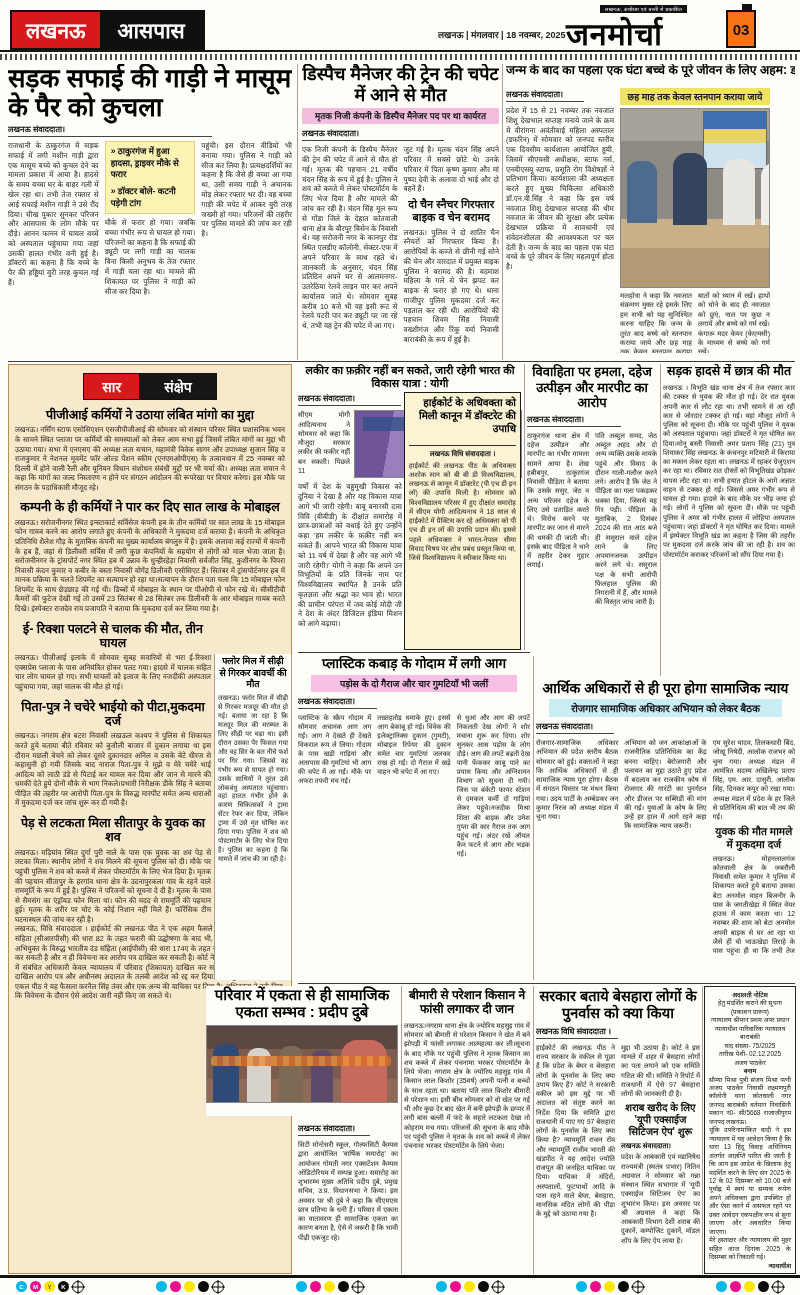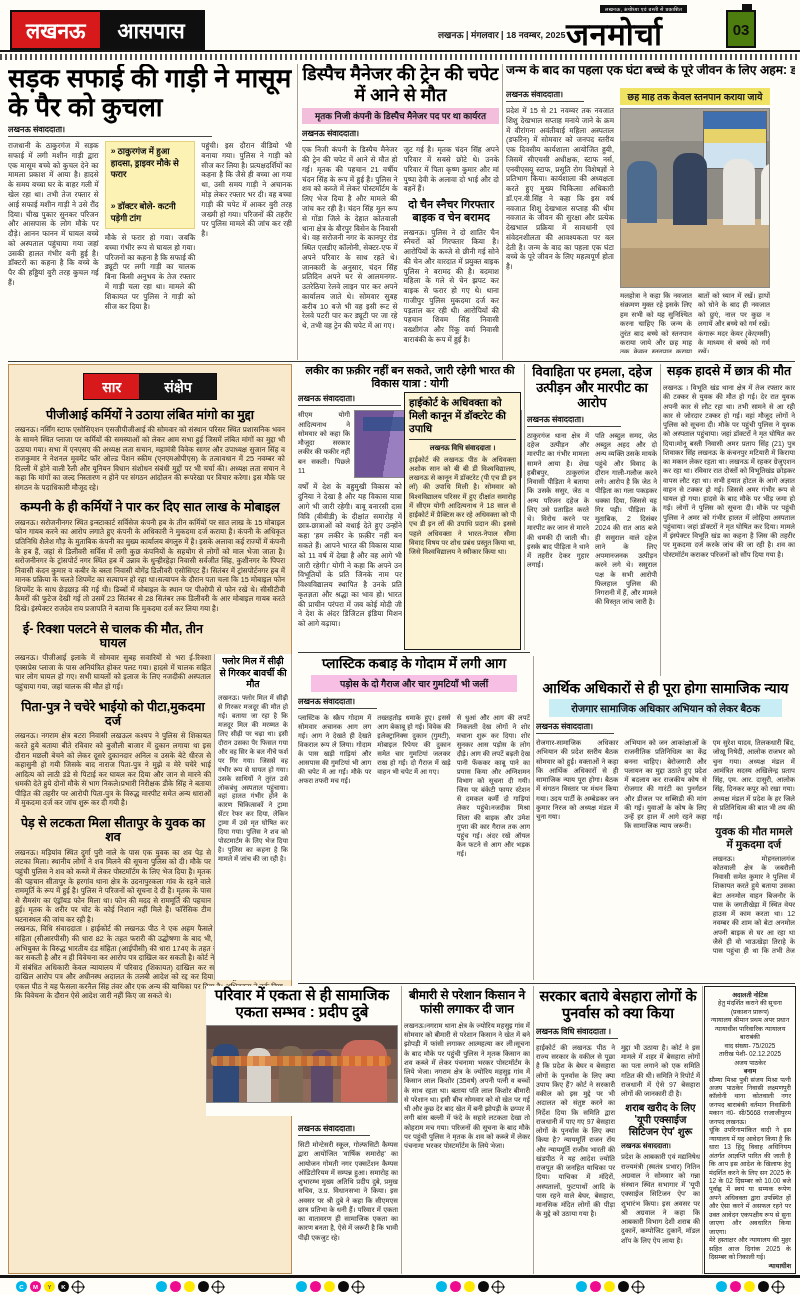--- a/index.html
+++ b/index.html
@@ -18,28 +18,28 @@
   .photo{position:relative;overflow:hidden;border:1px solid #888;}
   
   .edbox{position:absolute;left:10px;top:10px;display:flex;border:2px solid #101010;}
   .ed1{background:#d7191c;color:#fff;font-size:21px;font-weight:800;padding:4px 14px;}
   .ed2{background:#0f0f0f;color:#fff;font-size:21px;font-weight:800;padding:4px 18px;}
   .dateline{position:absolute;left:438px;top:28px;font-size:9px;font-weight:700;color:#222;}
   .masthead{position:absolute;left:566px;top:12px;font-size:31px;font-weight:800;letter-spacing:.5px;color:#050505;}
   .tagline{position:absolute;left:600px;top:5px;background:#111;color:#fff;font-size:5px;
            padding:1px 5px;letter-spacing:.3px;}
   .pagebox{position:absolute;left:726px;top:10px;width:26px;height:34px;border:2px solid #111;
-           font-size:15px;font-weight:800;display:flex;align-items:center;justify-content:center;background:#4d7c0f;}
+           font-size:15px;font-weight:800;display:flex;align-items:center;justify-content:center;background:#f97316;}
   .pageflag{position:absolute;left:742px;top:4px;width:10px;height:8px;background:#111;}
   .toprule{position:absolute;top:50px;left:0;width:800px;height:2px;background:#161616;}
   .dotband{position:absolute;top:54px;left:0;width:800px;height:6px;
            background:repeating-linear-gradient(90deg,#50504e 0 2px,#fffdf8 2px 5px);}
   
   .ybox{background:#fbf2b4;border:1px solid #e3d37e;padding:4px 5px;margin-bottom:4px;}
-  .ybox div{font-size:8.6px;font-weight:800;line-height:1.35;margin-bottom:20px;}
+  .ybox div{font-size:8.6px;font-weight:800;line-height:1.35;margin-bottom:5px;}
   .pinkbar{background:#f2bedb;}
   .yellowbar{background:#f0e263;}
   .pinkbar2{background:#f6bfe3;}
   .cyanbar{background:#c9edf4;}
   
   .saar{position:absolute;left:8px;top:364px;width:284px;height:910px;background:#f9e9cc;
         border:1px solid #b98d52;padding:6px;box-sizing:border-box;overflow:hidden;}
   .tabs{display:flex;justify-content:center;margin:2px 0 0;}
   .tab1{background:#d7191c;color:#fff;font-size:14px;font-weight:800;padding:3px 18px;border:1px solid #111;}
   .tab2{background:#161616;color:#fff;font-size:14px;font-weight:800;padding:3px 24px;border:1px solid #111;border-left:none;}
@@ -168,21 +168,21 @@
             linear-gradient(100deg,#6f5598 0 22%,#9a7fc0 22% 38%,#d8c7e6 38% 52%,#7a5fa4 52% 70%,#4d3d73 70%);">
         <div style="position:absolute;left:8px;top:6px;width:58px;height:14px;background:#2d4f8a;opacity:.75;"></div>
         <div style="position:absolute;left:62px;top:24px;width:26px;height:18px;background:#f3ede2;border:1px solid #999;"></div>
         <div style="position:absolute;left:96px;top:14px;width:24px;height:54px;border-radius:10px 10px 0 0;background:#e07b28;"></div>
       </div>
     </div>
     <div class="body" style="width:104px;margin-top:4px;height:178px;overflow:hidden;">वर्षों में देश के बहुमुखी विकास को दुनिया ने देखा है और यह विकास यात्रा आगे भी जारी रहेगी। बाबू बनारसी दास विवि (बीबीडी) के दीक्षांत समारोह में छात्र-छात्राओं को बधाई देते हुए उन्होंने कहा 'हम लकीर के फ़क़ीर नहीं बन सकते हैं। आपने भारत की विकास यात्रा को 11 वर्ष में देखा है और वह आगे भी जारी रहेगी।' योगी ने कहा कि अपने उन विभूतियों के प्रति जिनके नाम पर विश्वविद्यालय स्थापित है उनके प्रति कृतज्ञता और श्रद्धा का भाव हो। भारत की प्राचीन परंपरा में जब कोई मोदी जी ने देश के अंदर डिजिटल इंडिया मिशन को आगे बढ़ाया।</div>
   </div>
 
   <div class="abs" style="left:404px;top:392px;width:117px;height:258px;background:#fcf3d4;border:1.5px solid #1a1a1a;padding:4px;box-sizing:border-box;overflow:hidden;">
-    <div class="hl" style="font-size:10.3px;line-height:1.25;text-align:left;border-bottom:1px solid #333;padding-bottom:3px;">हाईकोर्ट के अधिवक्ता को मिली कानून में डॉक्टरेट की उपाधि</div>
+    <div class="hl" style="font-size:10.3px;line-height:1.25;text-align:right;border-bottom:1px solid #333;padding-bottom:9px;">हाईकोर्ट के अधिवक्ता को मिली कानून में डॉक्टरेट की उपाधि</div>
     <div style="font-size:7px;font-weight:700;text-align:center;margin:3px 0;">लखनऊ विधि संवाददाता ।</div>
     <div class="body" style="font-size:6.9px;">हाईकोर्ट की लखनऊ पीठ के अधिवक्ता अशोक सान को बी बी डी विश्वविद्यालय, लखनऊ से कानून में डॉक्टरेट (पी एच डी इन लॉ) की उपाधि मिली है। सोमवार को विश्वविद्यालय परिसर में हुए दीक्षांत समारोह में सीएम योगी आदित्यनाथ ने 18 साल से हाईकोर्ट में प्रैक्टिस कर रहे अधिवक्ता को पी एच डी इन लॉ की उपाधि प्रदान की। इससे पहले अधिवक्ता ने भारत-नेपाल सीमा विवाद विषय पर शोध प्रबंध प्रस्तुत किया था, जिसे विश्वविद्यालय ने स्वीकार किया था।</div>
   </div>
 
   <div class="abs" style="left:527px;top:364px;width:130px;height:312px;overflow:hidden;">
     <div class="hl" style="font-size:13px;line-height:1.2;text-align:center;">विवाहिता पर हमला, दहेज उत्पीड़न और मारपीट का आरोप</div>
     <div class="byline">लखनऊ संवाददाता।</div>
     <div class="cols" style="height:238px;overflow:hidden;">
       <div class="body" style="font-size:6.9px;">ठाकुरगंज थाना क्षेत्र में दहेज उत्पीड़न और मारपीट का गंभीर मामला सामने आया है। शेख हबीबपुर, ठाकुरगंज निवासी पीड़िता ने बताया कि उसके ससुर, जेठ व अन्य परिजन दहेज के लिए उसे प्रताड़ित करते थे। विरोध करने पर मारपीट कर जान से मारने की धमकी दी जाती थी। इसके बाद पीड़िता ने थाने में तहरीर देकर गुहार लगाई।</div>
       <div class="body" style="font-size:6.9px;">पति अब्दुल समद, जेठ अब्दुल अहद और दो अन्य व्यक्ति उसके मायके पहुंचे और विवाद के दौरान गाली-गलौज करने लगे। आरोप है कि जेठ ने पीड़िता का गला पकड़कर धक्का दिया, जिससे वह गिर पड़ी। पीड़िता के मुताबिक, 2 दिसंबर 2024 की रात आठ बजे ही ससुराल वाले दहेज लाने के लिए अपमानजनक उत्पीड़न करने लगे थे। ससुराल पक्ष के सभी आरोपी फिलहाल पुलिस की निगरानी में हैं, और मामले की विस्तृत जांच जारी है।</div>

